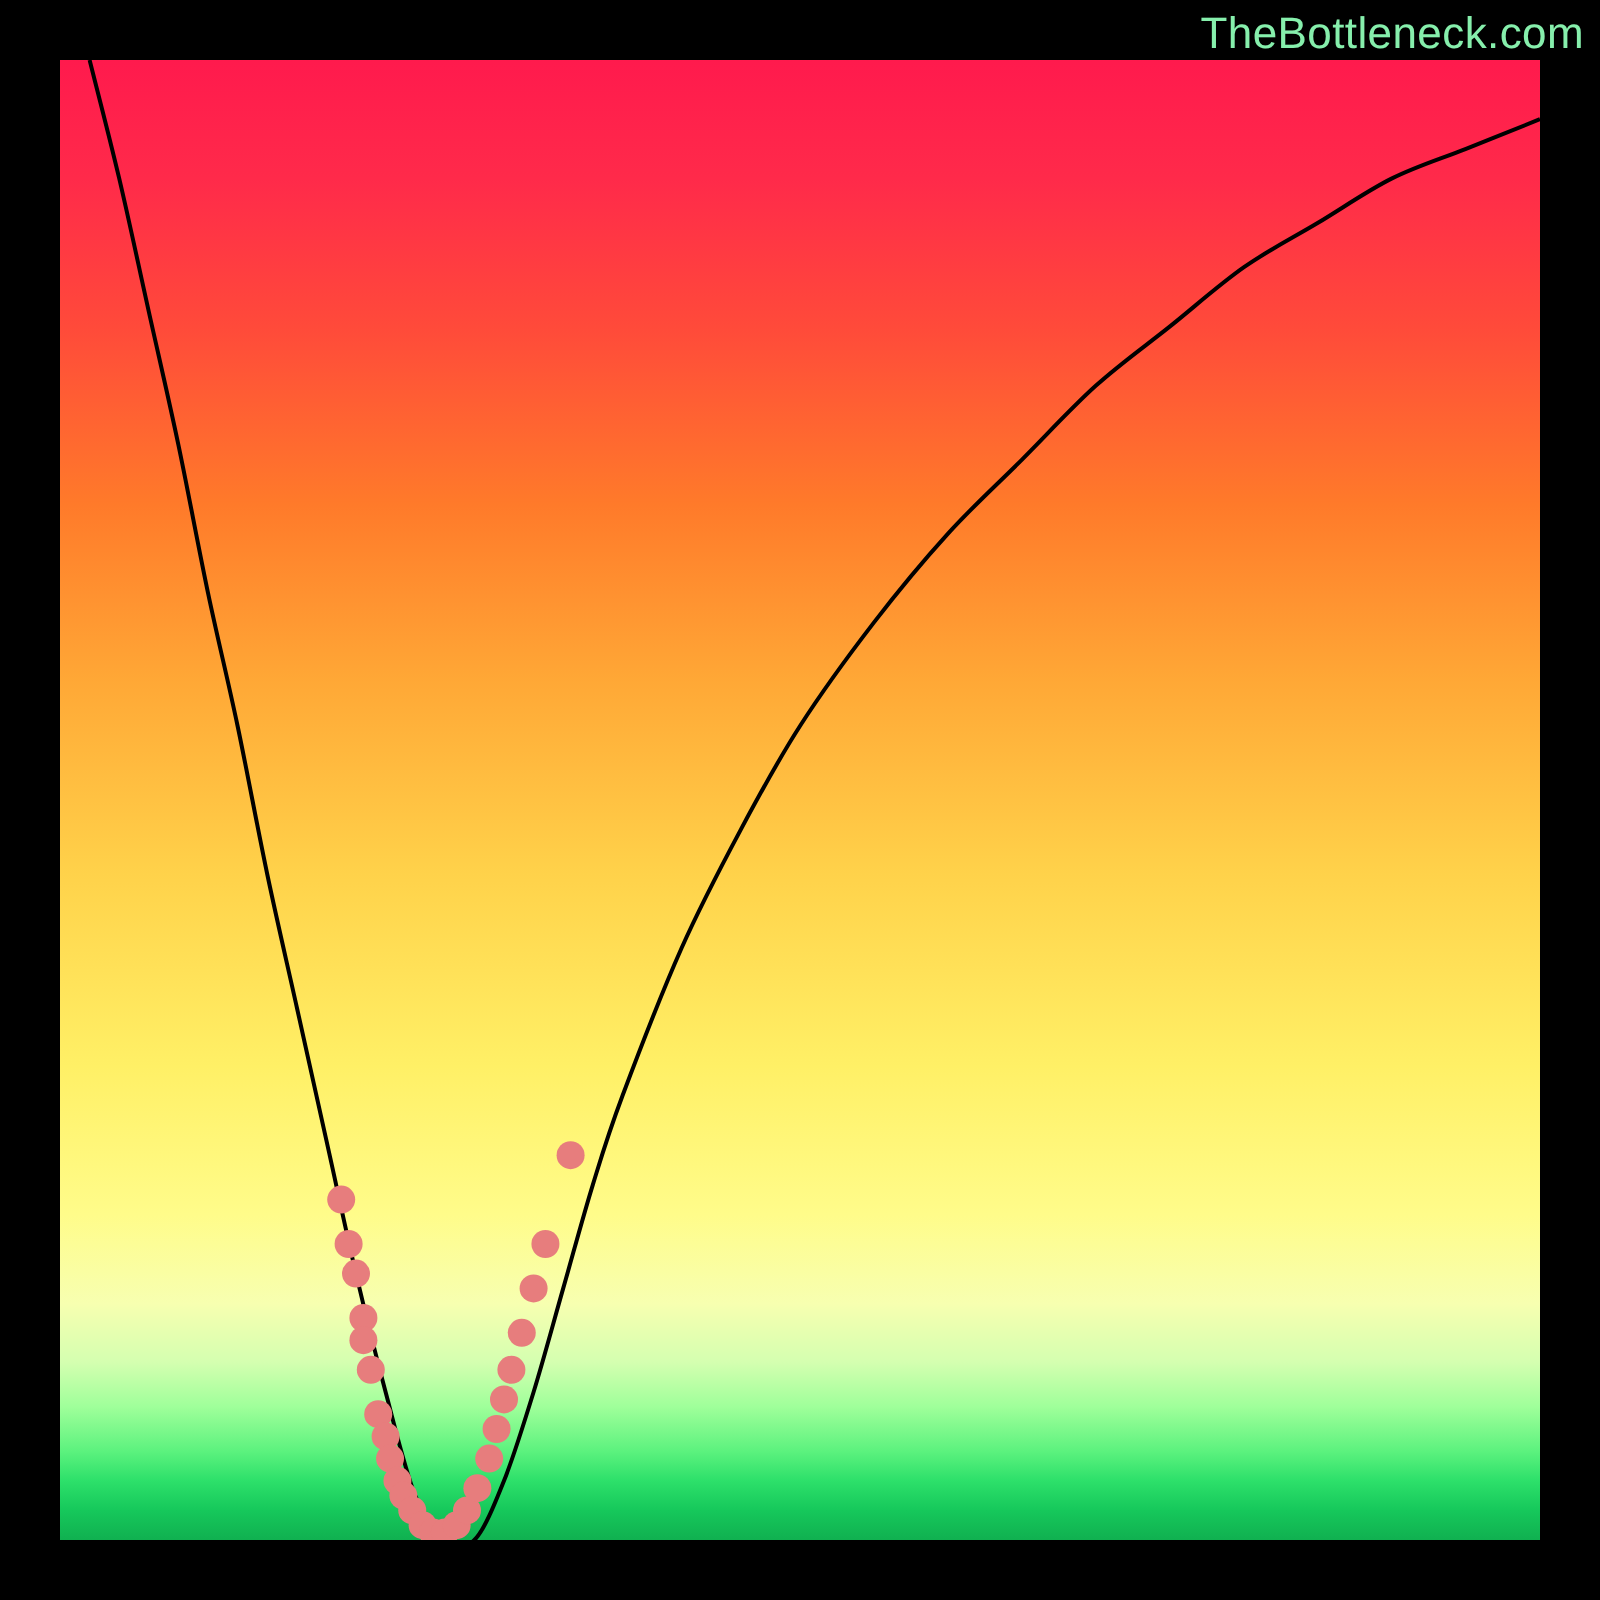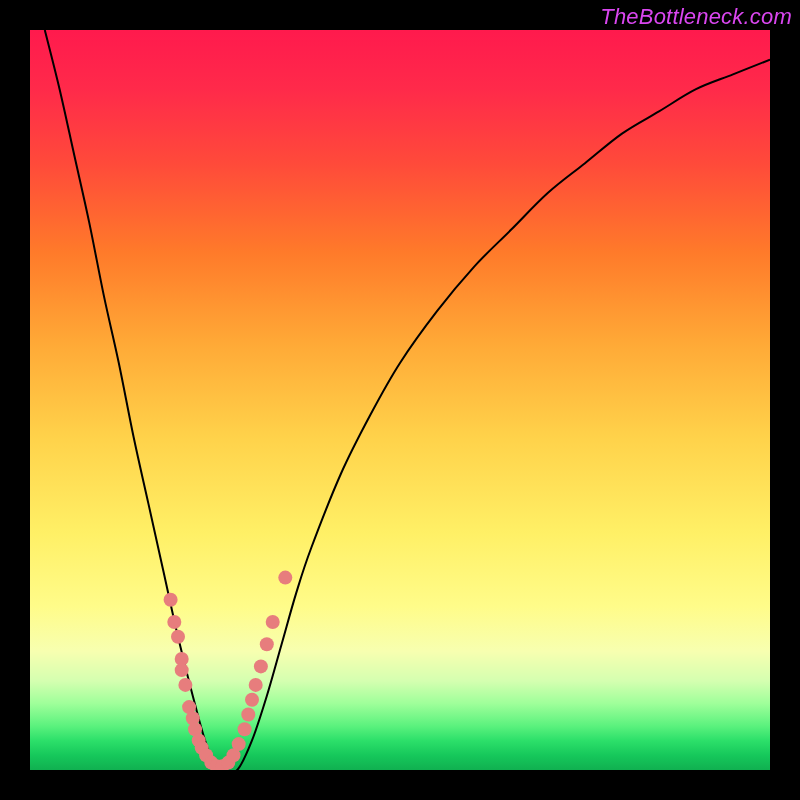--- a/index.html
+++ b/index.html
@@ -47,26 +47,25 @@
     );
   }
   .curve {
     position: absolute;
     inset: 0;
   }
   .watermark {
     position: absolute;
     top: 4px;
     right: 8px;
-    color: #d946ef;
+    color: #86efac;
     font-size: 22px;
     font-weight: 500;
     letter-spacing: 0.2px;
     user-select: none;
-    font-style: italic;
   }
 </style>
 </head>
 <body>
 
 <div class="frame">
   <div class="plot-area">
     <div class="gradient"></div>
     <svg class="curve" viewBox="0 0 740 740" preserveAspectRatio="none">
       <path id="curve-path" fill="none" stroke-width="2" d="M 14.8 0 C 17.266666666666666 9.866666666666655, 24.666666666666668 38.23333333333325, 29.6 59.19999999999993 C 34.53333333333333 80.16666666666661, 39.46666666666667 103.60000000000007, 44.4 125.80000000000007 C 49.33333333333333 148.00000000000009, 54.266666666666666 168.96666666666667, 59.2 192.39999999999998 C 64.13333333333334 215.8333333333333, 69.06666666666666 242.96666666666664, 74 266.4 C 78.93333333333334 289.8333333333333, 83.86666666666666 309.5666666666666, 88.8 332.99999999999994 C 93.73333333333333 356.4333333333333, 98.66666666666667 383.56666666666666, 103.60000000000001 407 C 108.53333333333335 430.43333333333334, 113.46666666666667 451.40000000000003, 118.4 473.6 C 123.33333333333334 495.8, 128.26666666666665 518, 133.2 540.2 C 138.13333333333333 562.4000000000001, 143.06666666666666 585.8333333333333, 148 606.8 C 152.93333333333334 627.7666666666667, 157.86666666666667 647.5, 162.8 666 C 167.73333333333335 684.5, 172.66666666666666 705.4666666666666, 177.6 717.8 C 182.53333333333333 730.1333333333333, 187.46666666666667 736.3, 192.4 740 C 197.33333333333334 743.7, 202.26666666666668 744.9333333333334, 207.20000000000002 740 C 212.13333333333335 735.0666666666666, 217.06666666666666 722.7333333333333, 222 710.4 C 226.93333333333334 698.0666666666666, 231.86666666666667 682.0333333333333, 236.8 666 C 241.73333333333335 649.9666666666667, 246.66666666666669 631.4666666666667, 251.60000000000002 614.2 C 256.53333333333336 596.9333333333334, 261.46666666666664 578.4333333333333, 266.4 562.4 C 271.3333333333333 546.3666666666667, 273.79999999999995 537.7333333333333, 281.2 518 C 288.6 498.26666666666665, 300.93333333333334 466.2, 310.8 444 C 320.6666666666667 421.8, 330.53333333333336 403.3, 340.40000000000003 384.8 C 350.2666666666667 366.3, 358.9 350.2666666666666, 370 332.99999999999994 C 381.1 315.7333333333333, 394.66666666666674 297.23333333333335, 407.00000000000006 281.2 C 419.33333333333337 265.16666666666663, 431.6666666666667 250.36666666666662, 444 236.79999999999995 C 456.3333333333333 223.2333333333333, 468.6666666666667 212.1333333333334, 481 199.80000000000007 C 493.3333333333333 187.46666666666673, 505.6666666666667 173.89999999999995, 518 162.79999999999995 C 530.3333333333334 151.69999999999996, 542.6666666666666 143.0666666666667, 555 133.20000000000005 C 567.3333333333334 123.33333333333339, 579.6666666666666 112.23333333333336, 592 103.60000000000002 C 604.3333333333334 94.96666666666668, 616.6666666666666 88.8, 629 81.39999999999998 C 641.3333333333334 73.99999999999996, 653.6666666666666 65.36666666666657, 666 59.19999999999993 C 678.3333333333334 53.03333333333328, 690.6666666666666 49.33333333333341, 703 44.40000000000009 C 715.3333333333334 39.466666666666775, 733.8333333333334 32.0666666666667, 740 29.600000000000023" stroke="#000000"></path>

